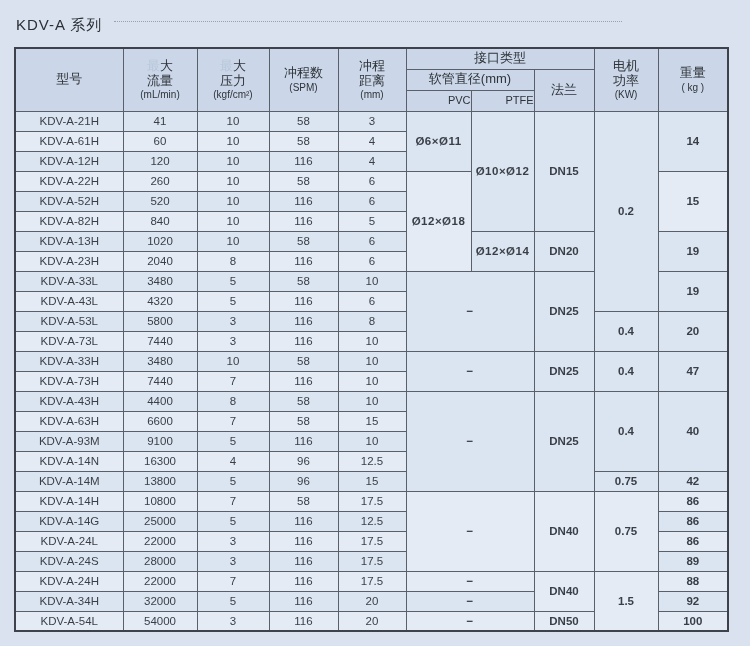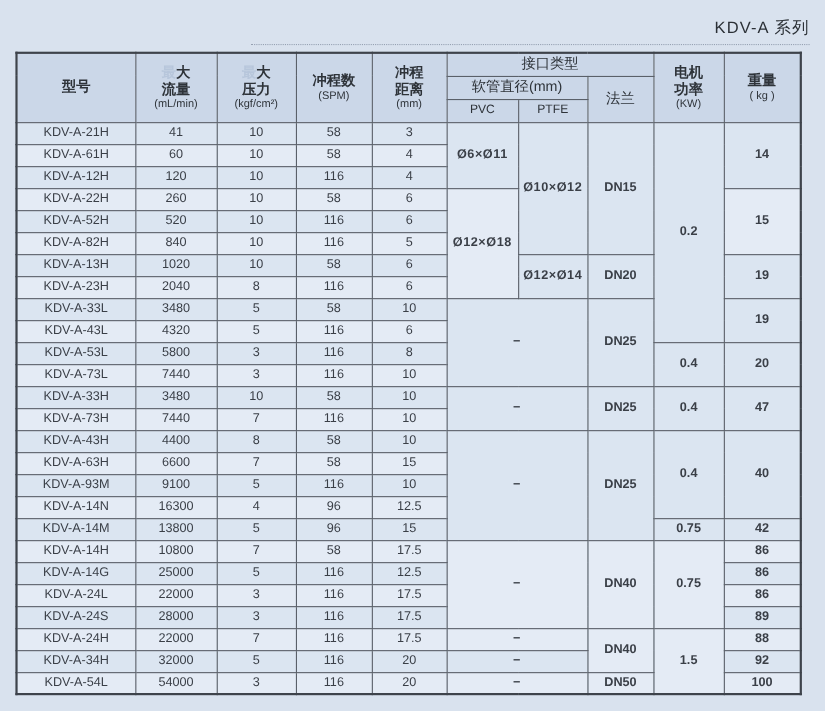--- a/index.html
+++ b/index.html
@@ -4,22 +4,22 @@
 <style>
   * { margin:0; padding:0; box-sizing:border-box; }
   html,body { width:750px; height:646px; overflow:hidden; }
   body {
     background:#d9e2ee;
     font-family:"Liberation Sans","DejaVu Sans",sans-serif;
     color:#363b42;
     position:relative;
   }
   .title-row {
-    position:absolute; top:16px; left:36px; width:700px;
-    display:flex; align-items:flex-end;flex-direction:column;
+    position:absolute; top:16px; left:16px; width:700px;
+    display:flex; align-items:flex-start;
   }
   .page-title {
     font-size:15px; font-weight:normal; color:#2b3036;
     letter-spacing:1px; white-space:nowrap;
   }
   .dotted-rule {
     width:508px; height:0; margin-left:12px; margin-top:5px;
     border-bottom:1px dotted #96a1b2;
   }
   table.spec {
@@ -31,22 +31,22 @@
     border:1px solid #5a6069;
     text-align:center; vertical-align:middle;
     overflow:hidden; white-space:nowrap;
   }
   thead th {
     background:#cbd7e8; font-weight:normal; color:#2e3339;
     font-size:13px; line-height:1.12; padding:1px 0;
   }
   thead tr.h1 th { height:21px; }
   thead tr.h2 th { height:21px; }
-  thead tr.h3 th { height:21px; font-size:11px; }
-  thead th .hl { display:block;font-weight:bold; }
+  thead tr.h3 th { height:21px; font-size:11px;text-align:right; }
+  thead th .hl { display:block; }
   thead th .unit { display:block; font-size:10px; letter-spacing:0; margin-top:1px; }
   .faint-first::first-letter { color:#b7c6db; }
   tbody td { height:20px; font-size:11.5px; color:#3a3f47; }
   tbody tr:nth-child(odd) td { background:#dbe5f1; }
   tbody tr:nth-child(even) td { background:#e4ebf5; }
   tbody td.span-cell { background:#dfe8f3;font-weight:bold; }
   tbody td.hose-cell { letter-spacing:0.5px; }
 </style>
 </head>
 <body>

